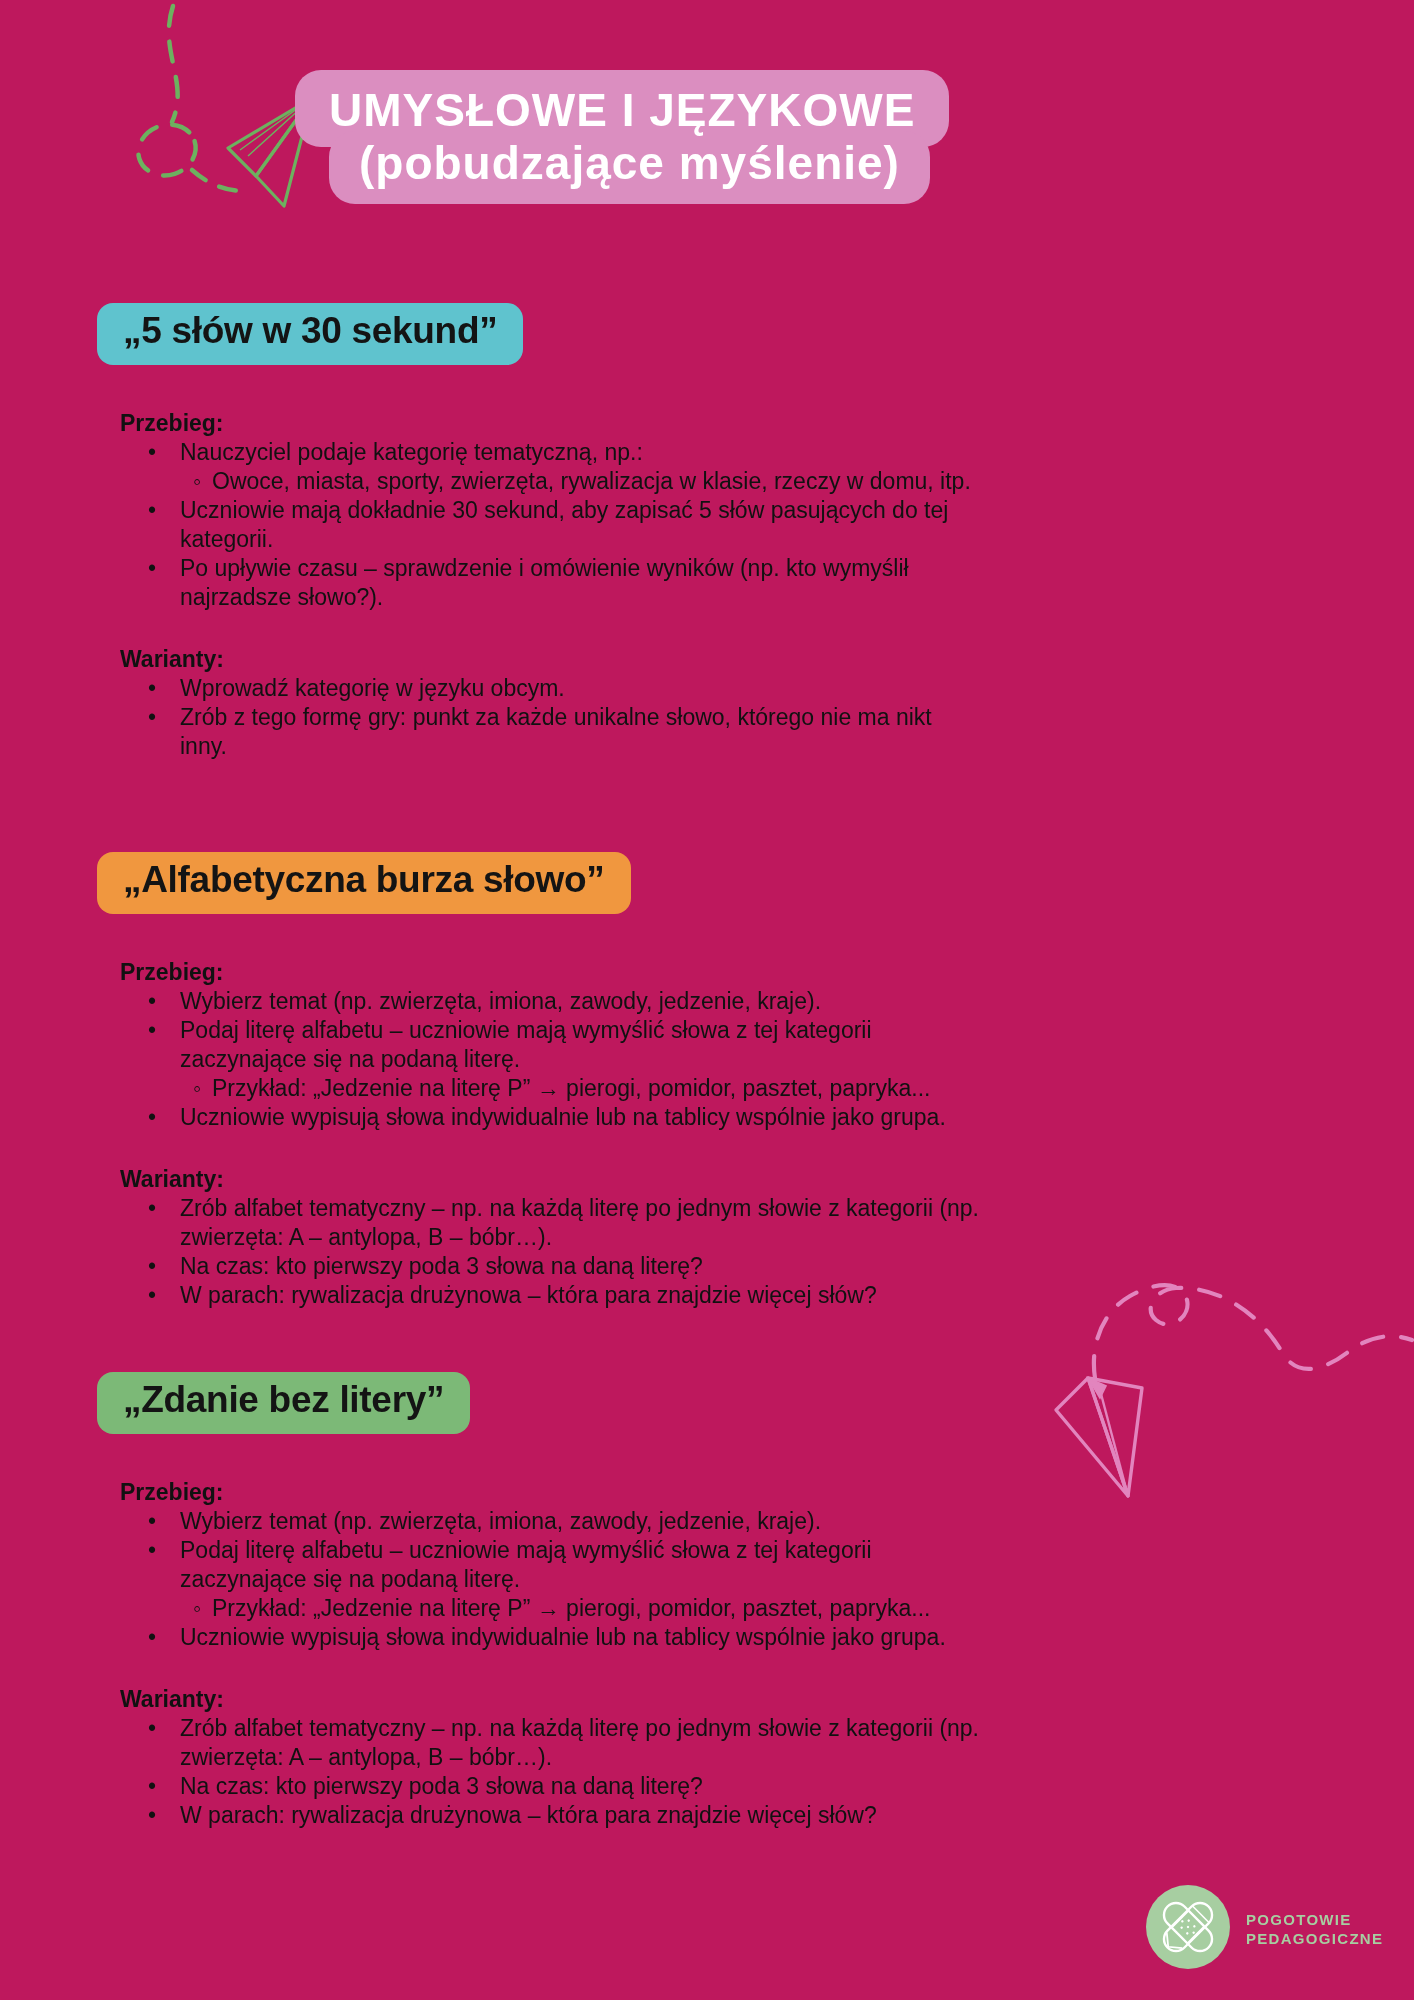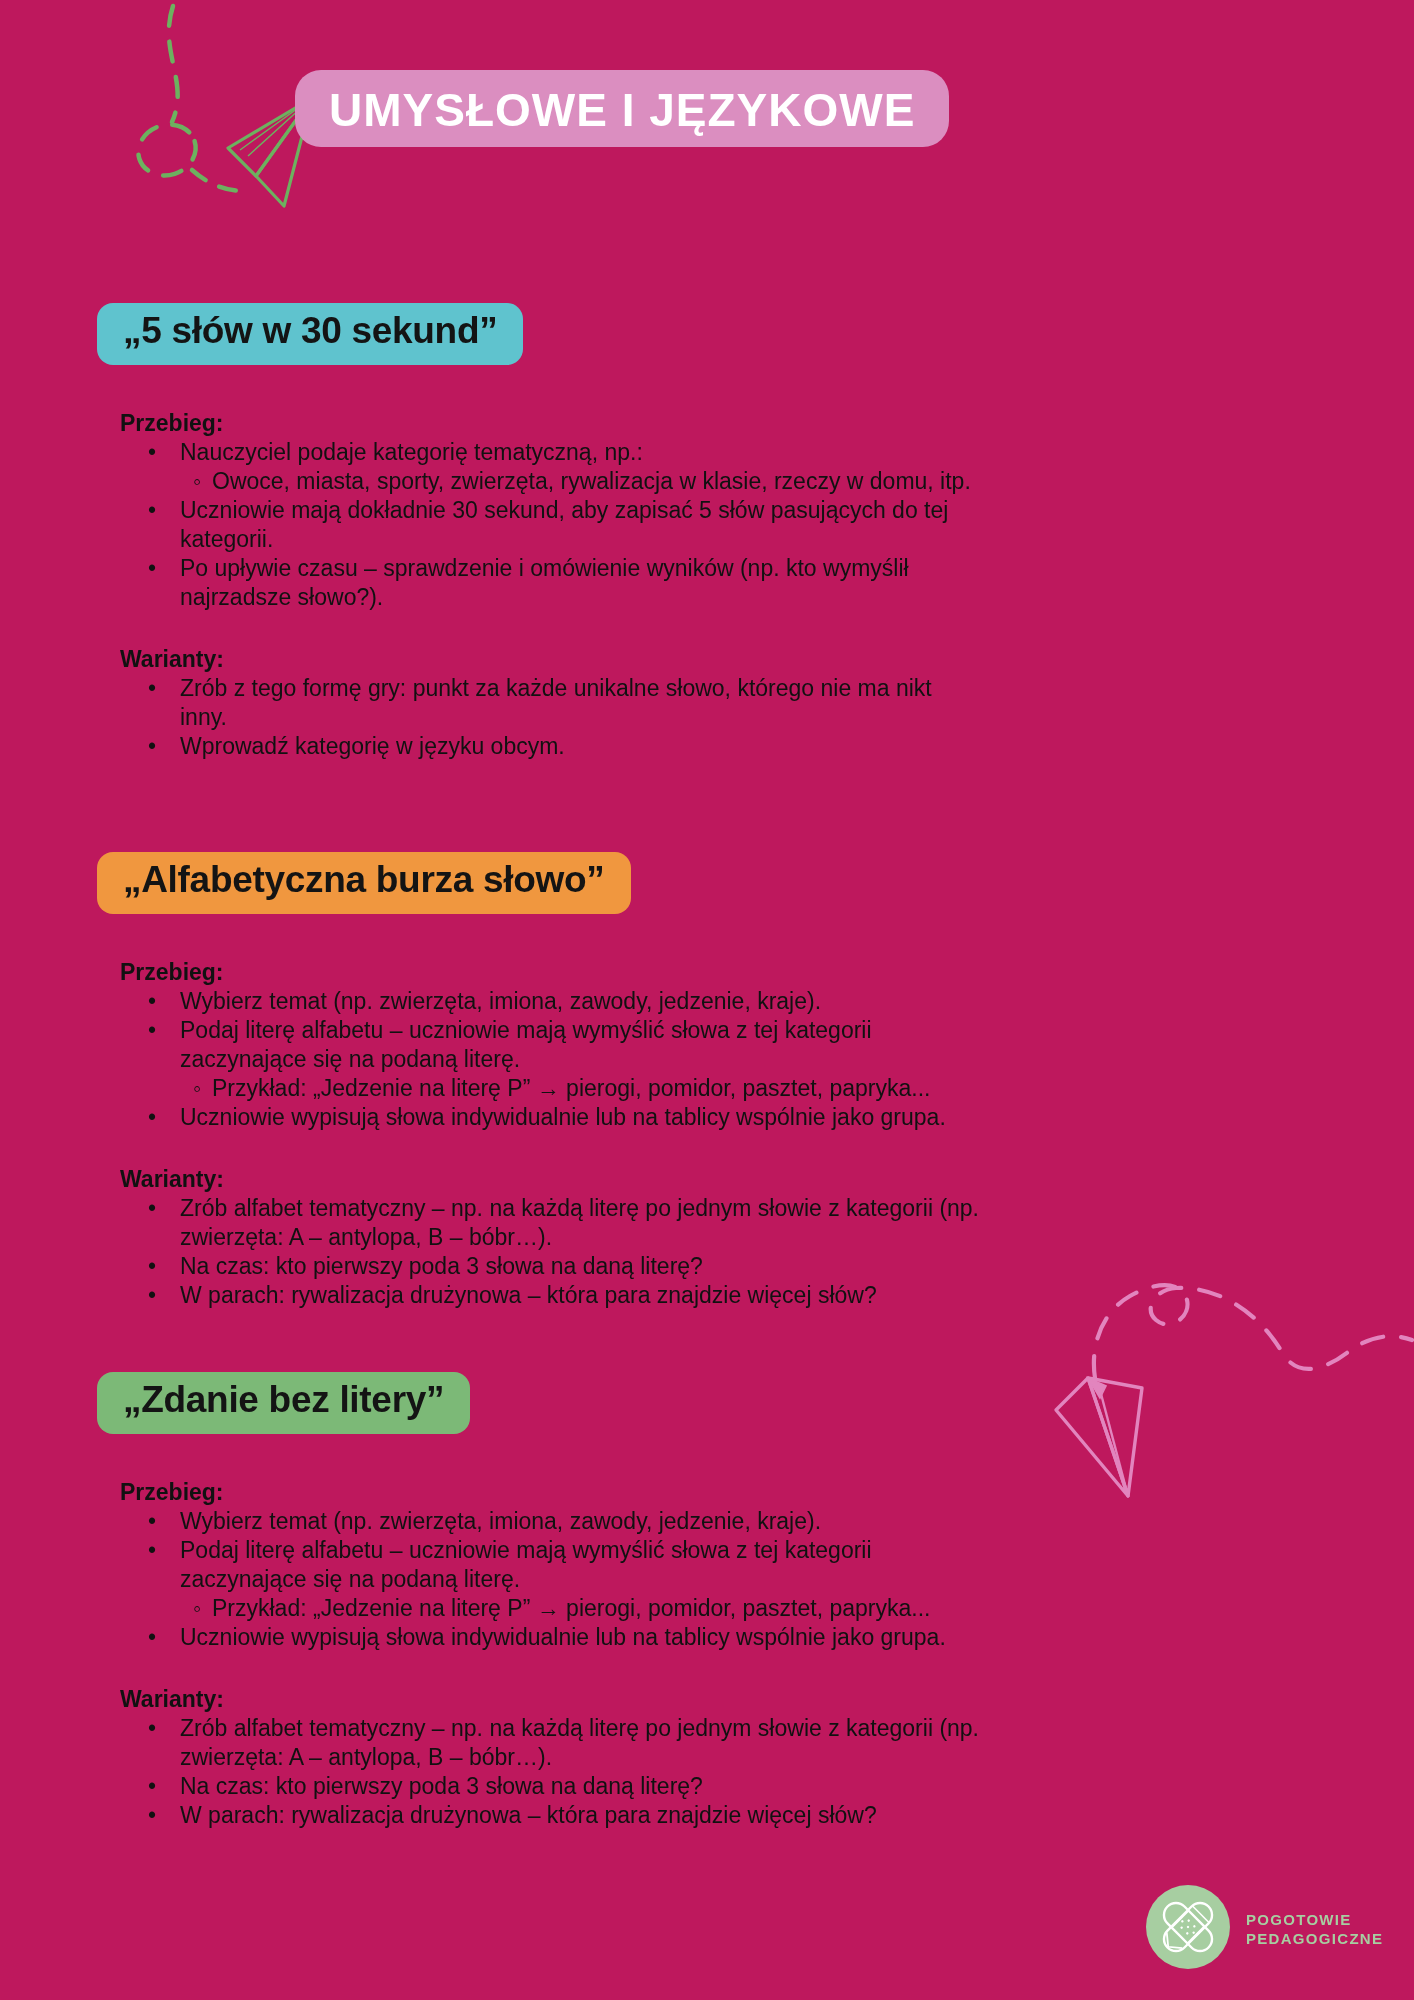--- a/index.html
+++ b/index.html
@@ -62,35 +62,36 @@
       <path d="M55,128 C50,95 62,62 90,46 C114,32 142,30 147,50 C151,67 130,82 116,70 C104,60 113,40 136,38 C178,36 218,62 242,102 C256,127 282,122 308,102 C328,87 350,82 372,90" stroke="#E285BE" stroke-width="4.2" stroke-linecap="round" stroke-dasharray="22 18"></path>
       <path d="M88,246 L16,160 L48,128 Z" stroke="#E285BE" stroke-width="3.4" stroke-linejoin="round"></path>
       <path d="M88,246 L48,128 L102,138 Z" stroke="#E285BE" stroke-width="3.4" stroke-linejoin="round"></path>
       <path d="M88,246 L60,140" stroke="#E285BE" stroke-width="2.4"></path>
       <path d="M48,128 L66,136 L60,148 Z" stroke="#E285BE" stroke-width="1.6" fill="#E285BE"></path>
     </svg>
   </div>
 
   <div class="title-badge">
     <div class="badge-line badge-line-1">UMYSŁOWE I JĘZYKOWE</div>
+    <div class="badge-line badge-line-2">(pobudzające myślenie)</div>
   </div>
 
   <section class="activity s1">
     <h2 class="pill teal">„5 słów w 30 sekund”</h2>
     <div class="label">Przebieg:</div>
     <ul class="blist">
       <li class="main">Nauczyciel podaje kategorię tematyczną, np.:</li>
       <li class="sub">Owoce, miasta, sporty, zwierzęta, rywalizacja w klasie, rzeczy w domu, itp.</li>
       <li class="main">Uczniowie mają dokładnie 30 sekund, aby zapisać 5 słów pasujących do tej kategorii.</li>
       <li class="main">Po upływie czasu – sprawdzenie i omówienie wyników (np. kto wymyślił najrzadsze słowo?).</li>
     </ul>
     <div class="label warianty">Warianty:</div>
     <ul class="blist">
+      <li class="main">Wprowadź kategorię w języku obcym.</li>
       <li class="main">Zrób z tego formę gry: punkt za każde unikalne słowo, którego nie ma nikt inny.</li>
-      <li class="main">Wprowadź kategorię w języku obcym.</li>
     </ul>
   </section>
 
   <section class="activity s2">
     <h2 class="pill orange">„Alfabetyczna burza słowo”</h2>
     <div class="label">Przebieg:</div>
     <ul class="blist">
       <li class="main">Wybierz temat (np. zwierzęta, imiona, zawody, jedzenie, kraje).</li>
       <li class="main">Podaj literę alfabetu – uczniowie mają wymyślić słowa z tej kategorii zaczynające się na podaną literę.</li>
       <li class="sub">Przykład: „Jedzenie na literę P” → pierogi, pomidor, pasztet, papryka...</li>

